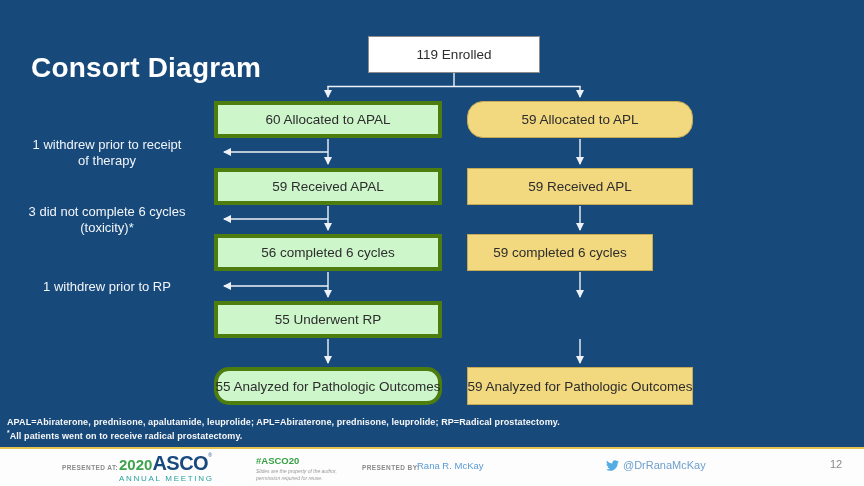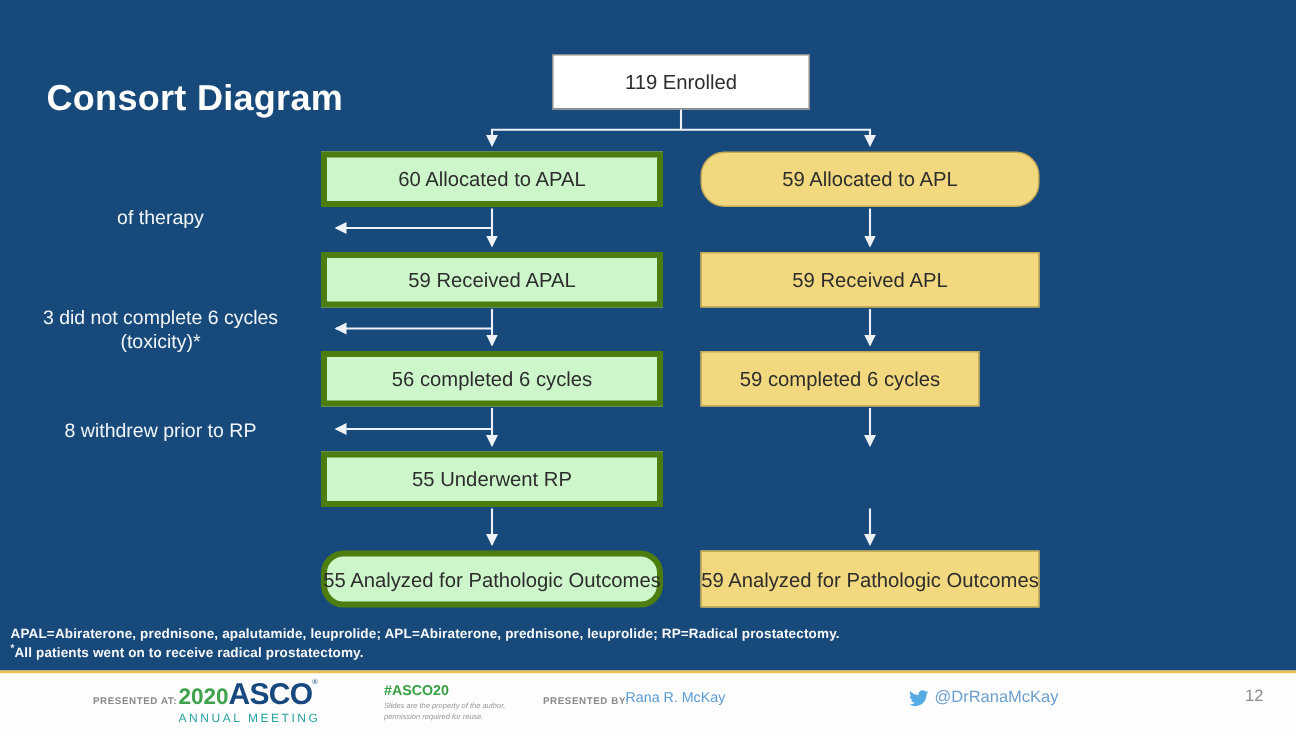--- a/index.html
+++ b/index.html
@@ -3,21 +3,21 @@
 <meta charset="utf-8">
 <style>
   html,body { margin:0; padding:0; background:#ffffff; }
   .stage {
     position:relative; width:864px; height:486px; overflow:hidden;
     font-family:"Liberation Sans", sans-serif; background:#ffffff;
   }
   .slide-bg { position:absolute; left:0; top:0; width:864px; height:447px; background:#174a7b; }
   .page-title {
     position:absolute; left:31px; top:52px; margin:0;
-    font-size:24px; font-weight:700; color:#ffffff; letter-spacing:0.2px;
+    font-size:28px; font-weight:700; color:#ffffff; letter-spacing:0.2px;
   }
   .connectors { position:absolute; left:0; top:0; pointer-events:none; }
   .box {
     position:absolute; display:flex; align-items:center; justify-content:center;
     font-size:13.5px; color:#2d2d2d; white-space:nowrap; box-sizing:border-box;
   }
   .box.white  { background:#ffffff; border:1px solid #8c8c8c; }
   .box.green  { background:#cdf6cb; border:4px solid #4d7c0f; }
   .box.yellow { background:#f2d87f; border:1px solid #c8aa55; }
   .ann {
@@ -90,28 +90,29 @@
   <div class="box green" style="left:214px; top:234px; width:228px; height:37px;">56 completed 6 cycles</div>
   <div class="box green" style="left:214px; top:301px; width:228px; height:37px;">55 Underwent RP</div>
   <div class="box green" style="left:214px; top:367px; width:228px; height:38px;border-radius:15px;">55 Analyzed for Pathologic Outcomes</div>
 
   <div class="box yellow" style="left:467px; top:101px; width:226px; height:37px;border-radius:16px;">59 Allocated to APL</div>
   <div class="box yellow" style="left:467px; top:168px; width:226px; height:37px;">59 Received APL</div>
   <div class="box yellow" style="left:467px; top:234px; width:186px; height:37px;">59 completed 6 cycles</div>
   <div class="box yellow" style="left:467px; top:367px; width:226px; height:38px;">59 Analyzed for Pathologic Outcomes</div>
 
   <div class="ann" style="top:137px;">
+    <div>1 withdrew prior to receipt</div>
     <div>of therapy</div>
   </div>
   <div class="ann" style="top:204px;">
     <div>3 did not complete 6 cycles</div>
     <div>(toxicity)*</div>
   </div>
   <div class="ann" style="top:279px;">
-    <div>8 withdrew prior to RP</div>
+    <div>1 withdrew prior to RP</div>
   </div>
 
   <div class="footnote" style="top:417px;">APAL=Abiraterone, prednisone, apalutamide, leuprolide; APL=Abiraterone, prednisone, leuprolide; RP=Radical prostatectomy.</div>
   <div class="footnote" style="top:429px;">
     <sup>*</sup><span>All patients went on to receive radical prostatectomy.</span>
   </div>
 
   <div class="gold-line"></div>
 
   <div class="bottom-bar">

